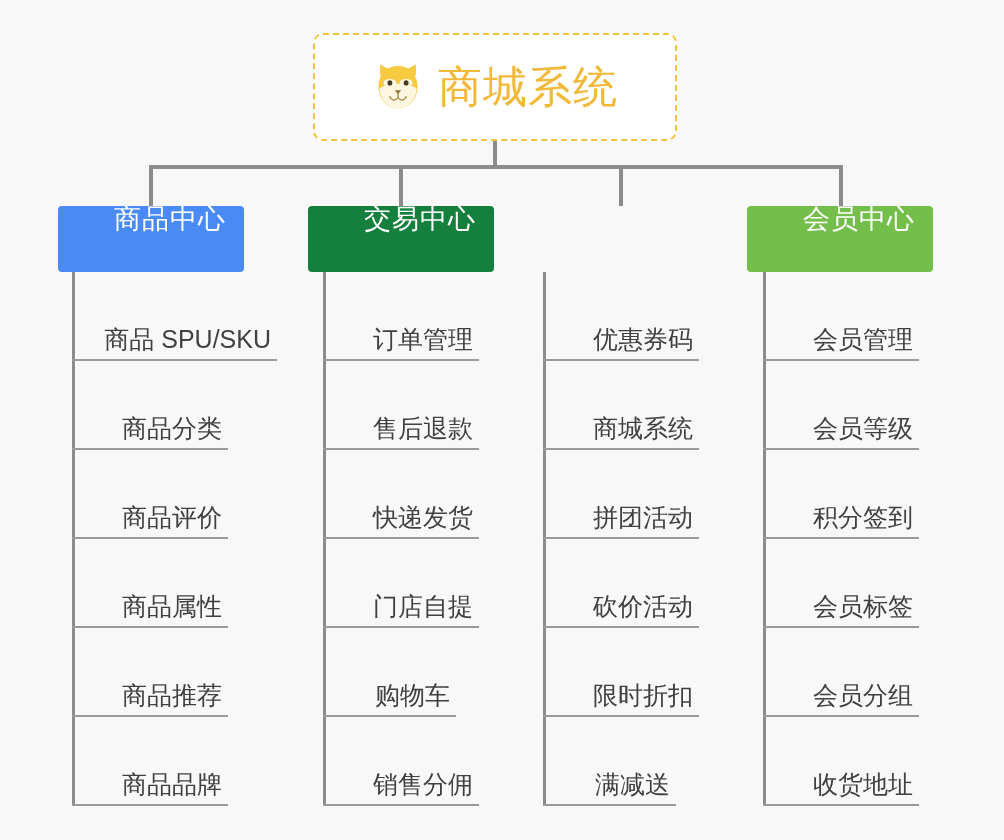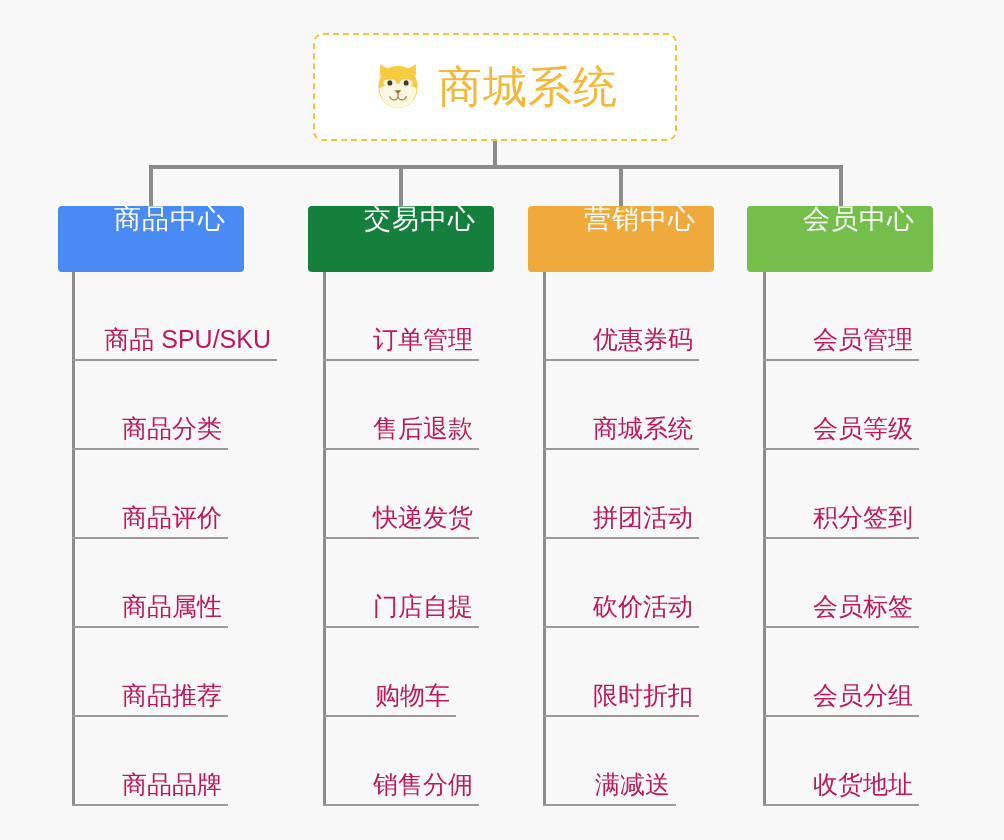--- a/index.html
+++ b/index.html
@@ -96,21 +96,21 @@
     display: flex;
     align-items: flex-end;
     justify-content: flex-end;
     box-sizing: border-box;
     border-bottom: 2px solid #9a9a9a;
     padding-right: 6px;
     padding-bottom: 6px;
   }
   .leaf-label {
     font-size: 25px;
-    color: #be185d;
+    color: #404040;
     line-height: 1.1;
     white-space: nowrap;
   }
 </style>
 </head>
 <body>
 
 <div id="canvas" style="background: rgb(248, 248, 248);">
 
   <div class="root-node" style="border-color: rgb(244, 195, 58); background: rgb(255, 255, 255);">
@@ -148,23 +148,20 @@
   <div class="line v-line" style="left: 399px; top: 165px; height: 41px; background: rgb(140, 140, 140);"></div>
   <div class="line v-line" style="left: 619px; top: 165px; height: 41px; background: rgb(140, 140, 140);"></div>
   <div class="line v-line" style="left: 839px; top: 165px; height: 41px; background: rgb(140, 140, 140);"></div>
 
   <div class="cat-box" style="left: 58px; background: rgb(74, 138, 244);">
     <span class="cat-label">商品中心</span>
   </div>
   <div class="cat-box" style="left: 308px; background: #15803d;">
     <span class="cat-label">交易中心</span>
   </div>
-  <div class="cat-box" style="left: 528px; background: rgb(238, 170, 60);">
-    <span class="cat-label">营销中心</span>
-  </div>
   <div class="cat-box" style="left: 747px; background: rgb(116, 191, 75);">
     <span class="cat-label">会员中心</span>
   </div>
 
   <div class="leaf-col" style="left:72px;">
     <div class="leaf-spine" style="height: 534px; background: rgb(140, 140, 140);"></div>
     <div class="leaf-item" style="top:0px;   width:205px;">
       <span class="leaf-label">商品 SPU/SKU</span>
       </div>
     <div class="leaf-item" style="top:89px;  width:156px;">

